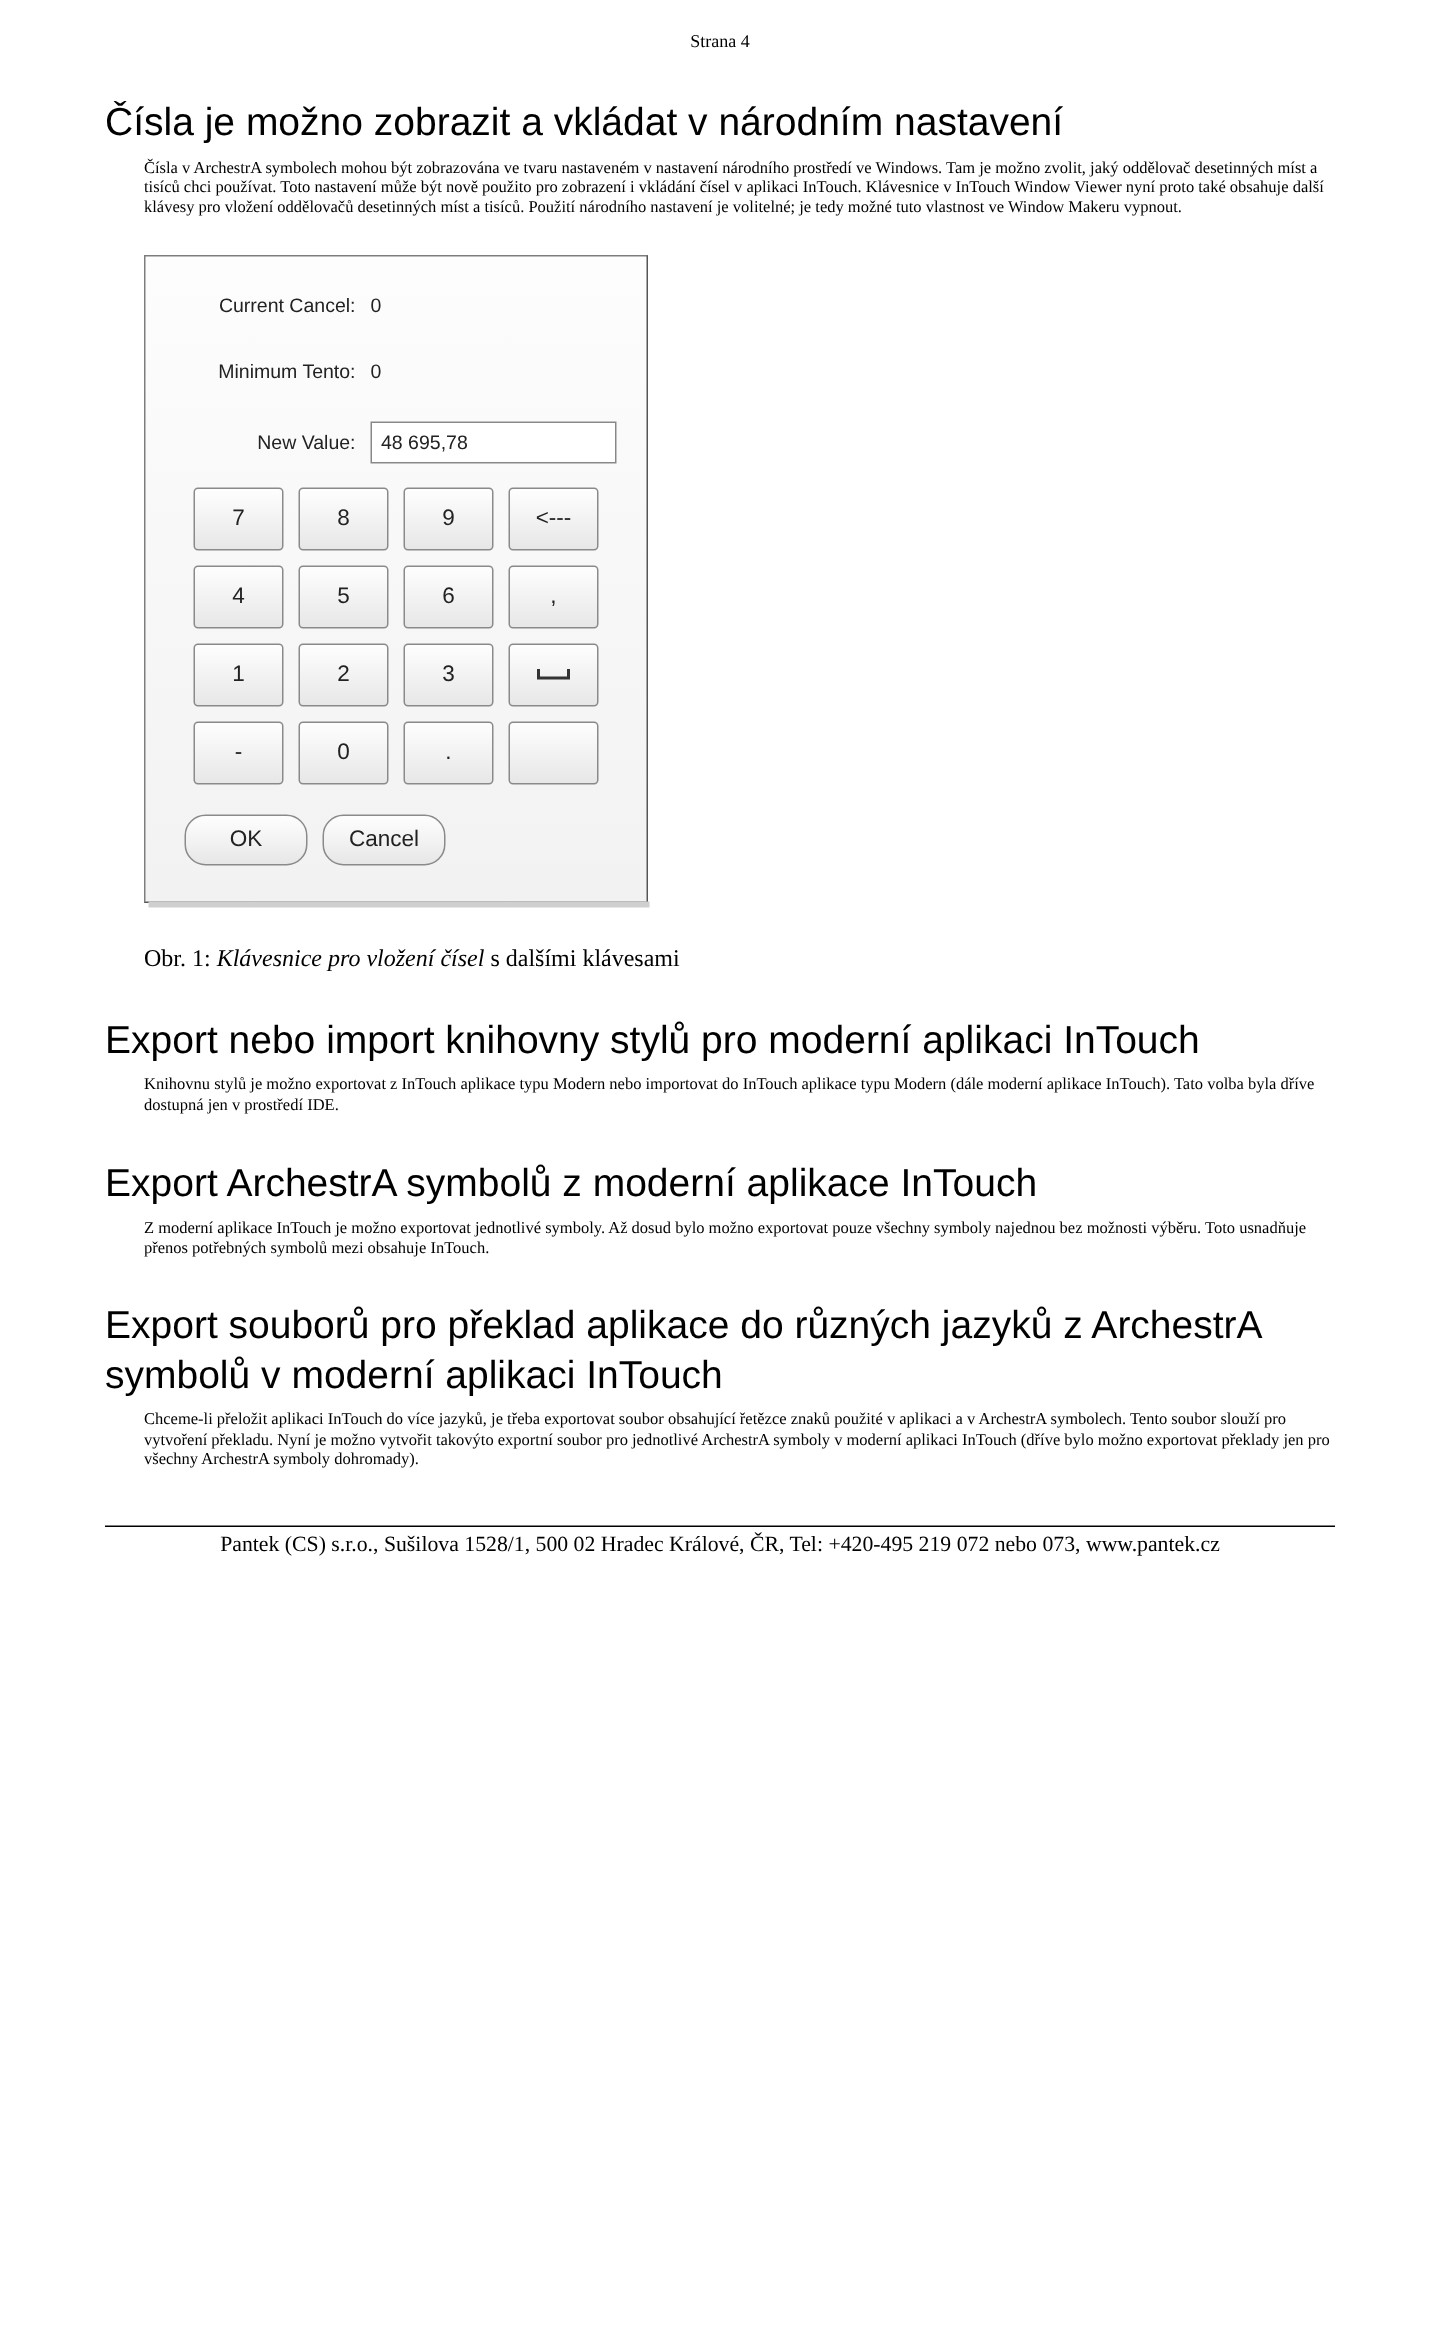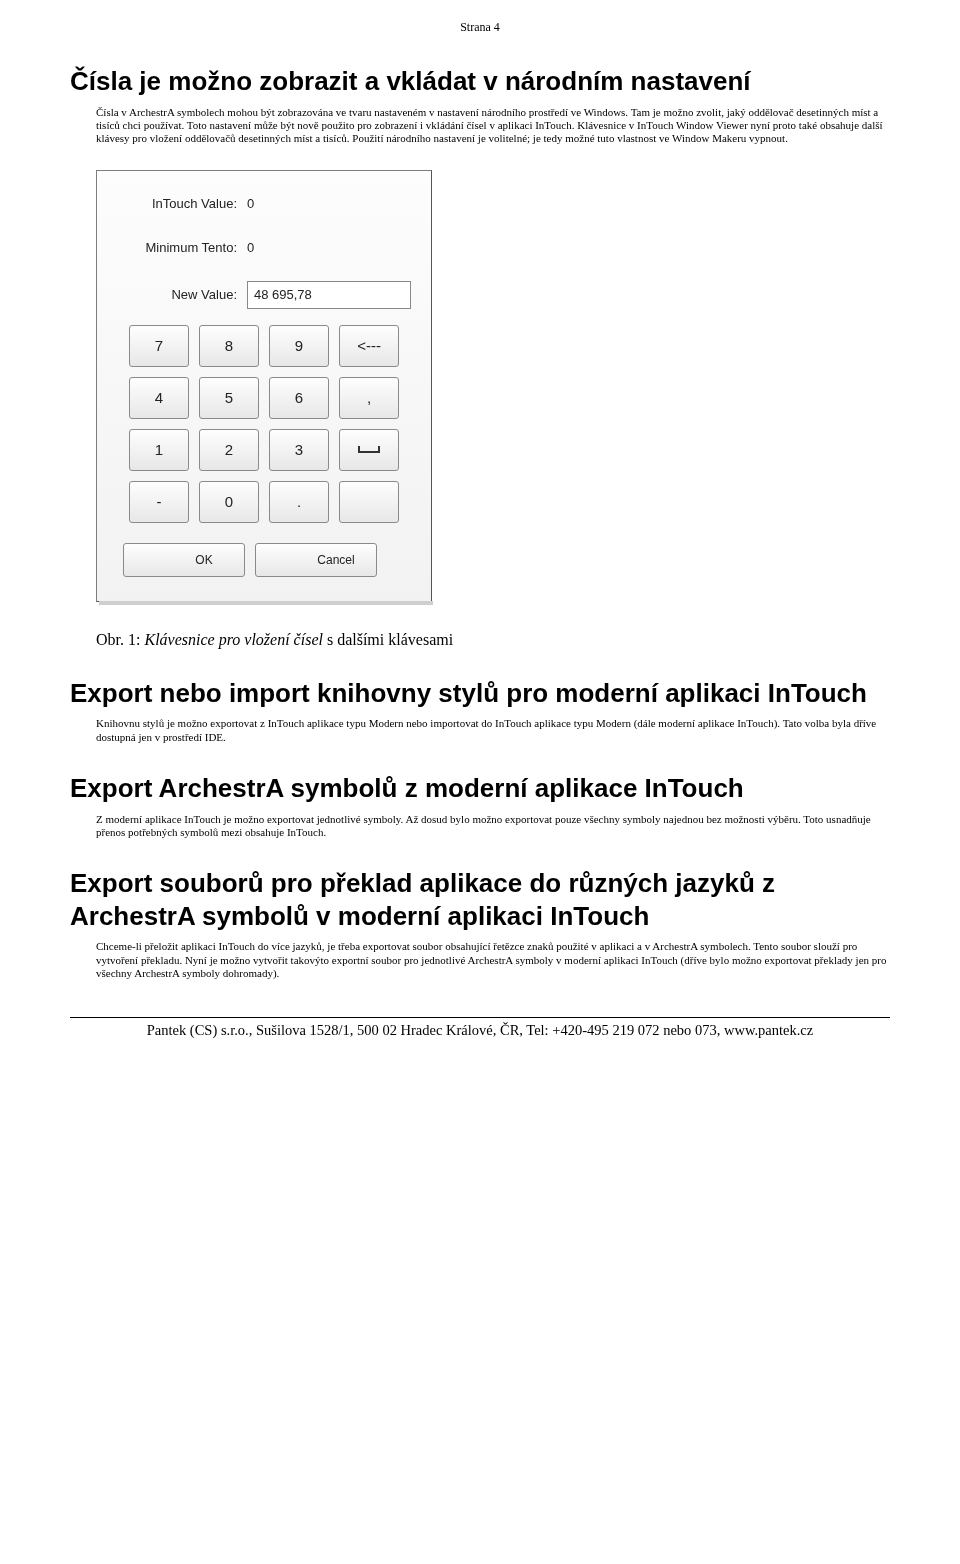--- a/index.html
+++ b/index.html
@@ -17,21 +17,21 @@
     position: relative;
   }
   .page-number {
     text-align: center;
     font-size: 12px;
     margin-bottom: 30px;
   }
   h2.section {
     font-family: Arial, Helvetica, sans-serif;
     font-size: 26px;
-    font-weight: bold;
+    font-weight: normal;
     margin: 28px 0 8px 0;
     line-height: 1.25;
   }
   p.body {
     font-size: 11px;
     line-height: 1.22;
     margin: 0 0 10px 0;
     padding-left: 26px;
   }
   p.caption {
@@ -93,28 +93,27 @@
   }
   .bottom-buttons {
     display: flex;
     gap: 10px;
     padding: 12px 26px 24px 26px;
   }
   .bbtn {
     width: 80px;
     height: 32px;
     border: 1px solid #8a8a8a;
-    border-radius: 3px;
+    border-radius: 14px;
     background: linear-gradient(#fefefe,#e7e7e7);
     display: flex;
     align-items: center;
     justify-content: center;
-    font-size: 12px;
+    font-size: 15px;
     cursor: default;
-    padding-left: 40px;
   }
   .panel-shadow {
     height: 4px;
     background: #cfcfcf;
     width: 334px;
     margin-left: 3px;
     margin-top: -1px;
   }
 
   .footer-rule {
@@ -135,21 +134,21 @@
   <div class="page-number">Strana 4</div>
 
   <h2 class="section">Čísla je možno zobrazit a vkládat v národním nastavení</h2>
   <p class="body">Čísla v ArchestrA symbolech mohou být zobrazována ve tvaru nastaveném v nastavení národního prostředí ve Windows. Tam je možno zvolit, jaký oddělovač desetinných míst a tisíců chci používat. Toto nastavení může být nově použito pro zobrazení i vkládání čísel v aplikaci InTouch. Klávesnice v InTouch Window Viewer nyní proto také obsahuje další klávesy pro vložení oddělovačů desetinných míst a tisíců. Použití národního nastavení je volitelné; je tedy možné tuto vlastnost ve Window Makeru vypnout.</p>
 
   <div class="figure">
     <div class="keypad-panel">
       <div class="cap"></div>
       <div class="info-block">
         <div class="info-row">
-          <div class="info-label">InTouch Value:</div>
+          <div class="info-label">Current Cancel:</div>
           <div class="info-value">0</div>
         </div>
         <div class="info-row" style="height:10px"></div>
         <div class="info-row">
           <div class="info-label">Minimum Tento:</div>
           <div class="info-value">0</div>
         </div>
         <div class="info-row" style="height:10px"></div>
         <div class="info-row">
           <div class="info-label">New Value:</div>

